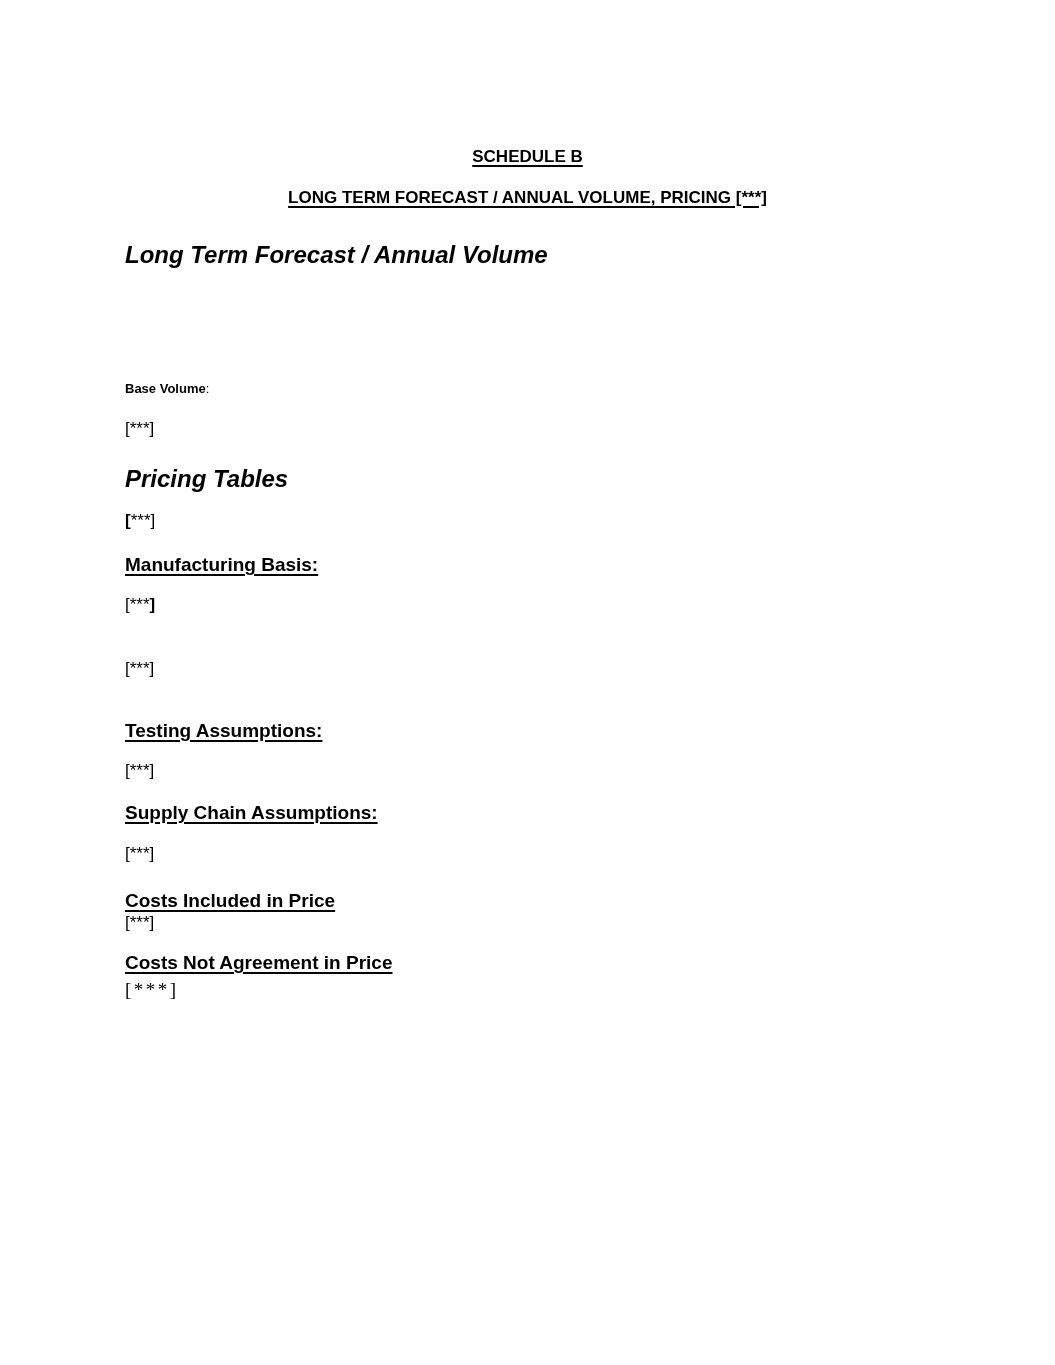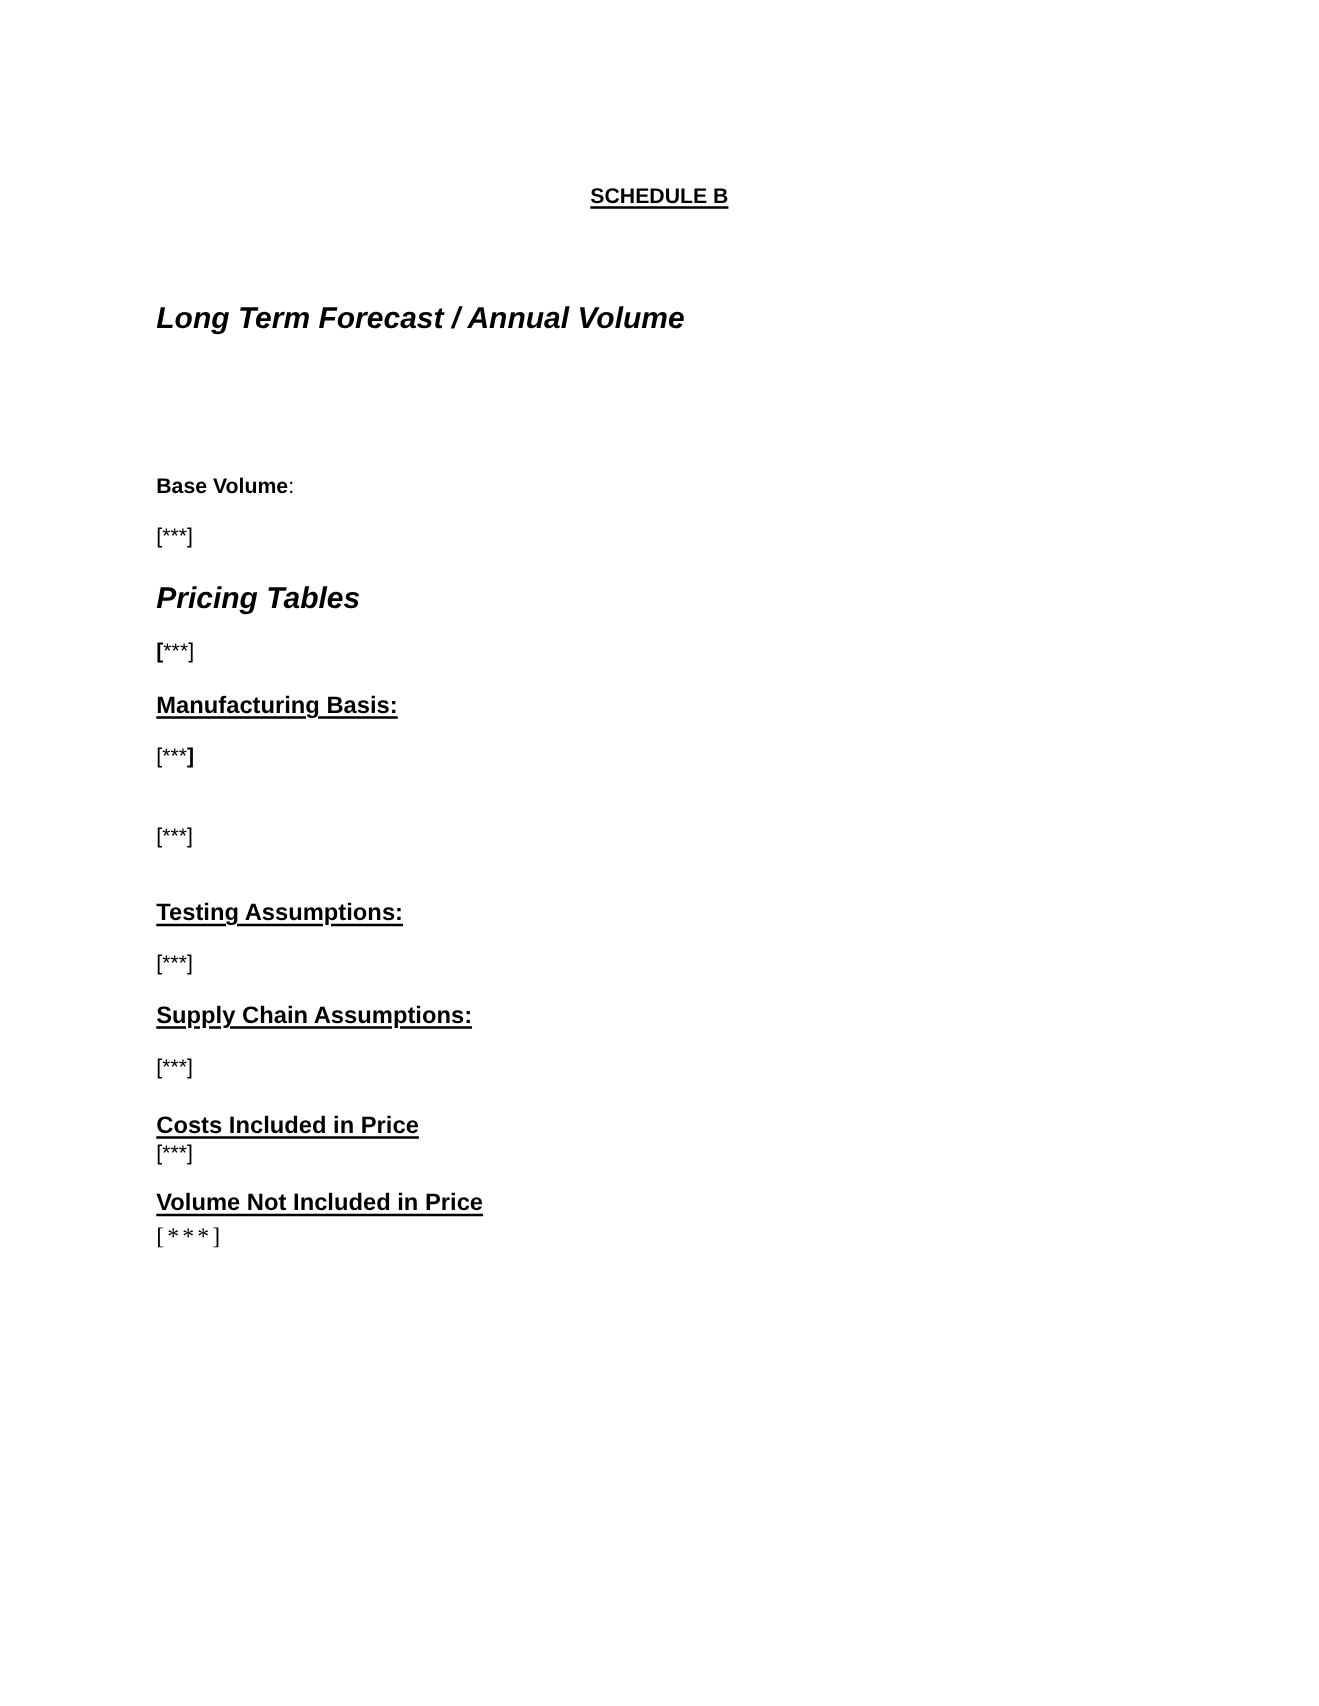--- a/index.html
+++ b/index.html
@@ -24,21 +24,21 @@
     text-decoration: underline;
     text-decoration-thickness: 2px;
     text-underline-offset: 3px;
   }
   .h1 { font-size: 24px; font-weight: bold; line-height: 29px; font-style: italic; }
   .body-text {
     font-size: 17px; line-height: 24.5px;
     width: 806px;
     text-align: justify;
   }
-  .label-line { font-size: 17px; line-height: 21px; }
+  .label-line { font-size: 13px; line-height: 21px; }
   .bold { font-weight: bold; }
   .heading {
     font-size: 19px; font-weight: bold; line-height: 21px;
   }
   .redaction { font-size: 17px; line-height: 21px; }
   .redaction-bold-open .open { font-weight: bold; }
   .redaction-bold-close .close { font-weight: bold; }
   .tight-line { margin-top: 1px; }
   .serif-redaction {
     font-family: "Liberation Serif", "DejaVu Serif", serif;
@@ -48,20 +48,23 @@
 </style>
 </head>
 <body>
 
 <div class="page">
 
   <div class="abs center title" style="top:146px">
     <span class="u">SCHEDULE B</span>
   </div>
 
+  <div class="abs center title" style="top:187px">
+    <span class="u">LONG TERM FORECAST / ANNUAL VOLUME, PRICING [***]</span>
+  </div>
 
   <div class="abs h1" style="top:240px">Long Term Forecast / Annual Volume</div>
 
 
   <div class="abs label-line" style="top:378px">
     <span class="bold">Base Volume</span><span>:</span>
   </div>
 
   <div class="abs redaction" style="top:418px">[***]</div>
 
@@ -96,18 +99,18 @@
   <div class="abs redaction" style="top:843px">[***]</div>
 
   <div class="abs" style="top:890px">
     <div class="heading">
       <span class="u">Costs Included in Price</span>
     </div>
     <div class="redaction tight-line">[***]</div>
   </div>
 
   <div class="abs heading" style="top:952px">
-    <span class="u">Volume Not Included in Price</span>
+    <span class="u">Costs Not Agreement in Price</span>
   </div>
 
   <div class="abs serif-redaction" style="top:978px">[***]</div>
 
 </div>
 
 </body></html>

